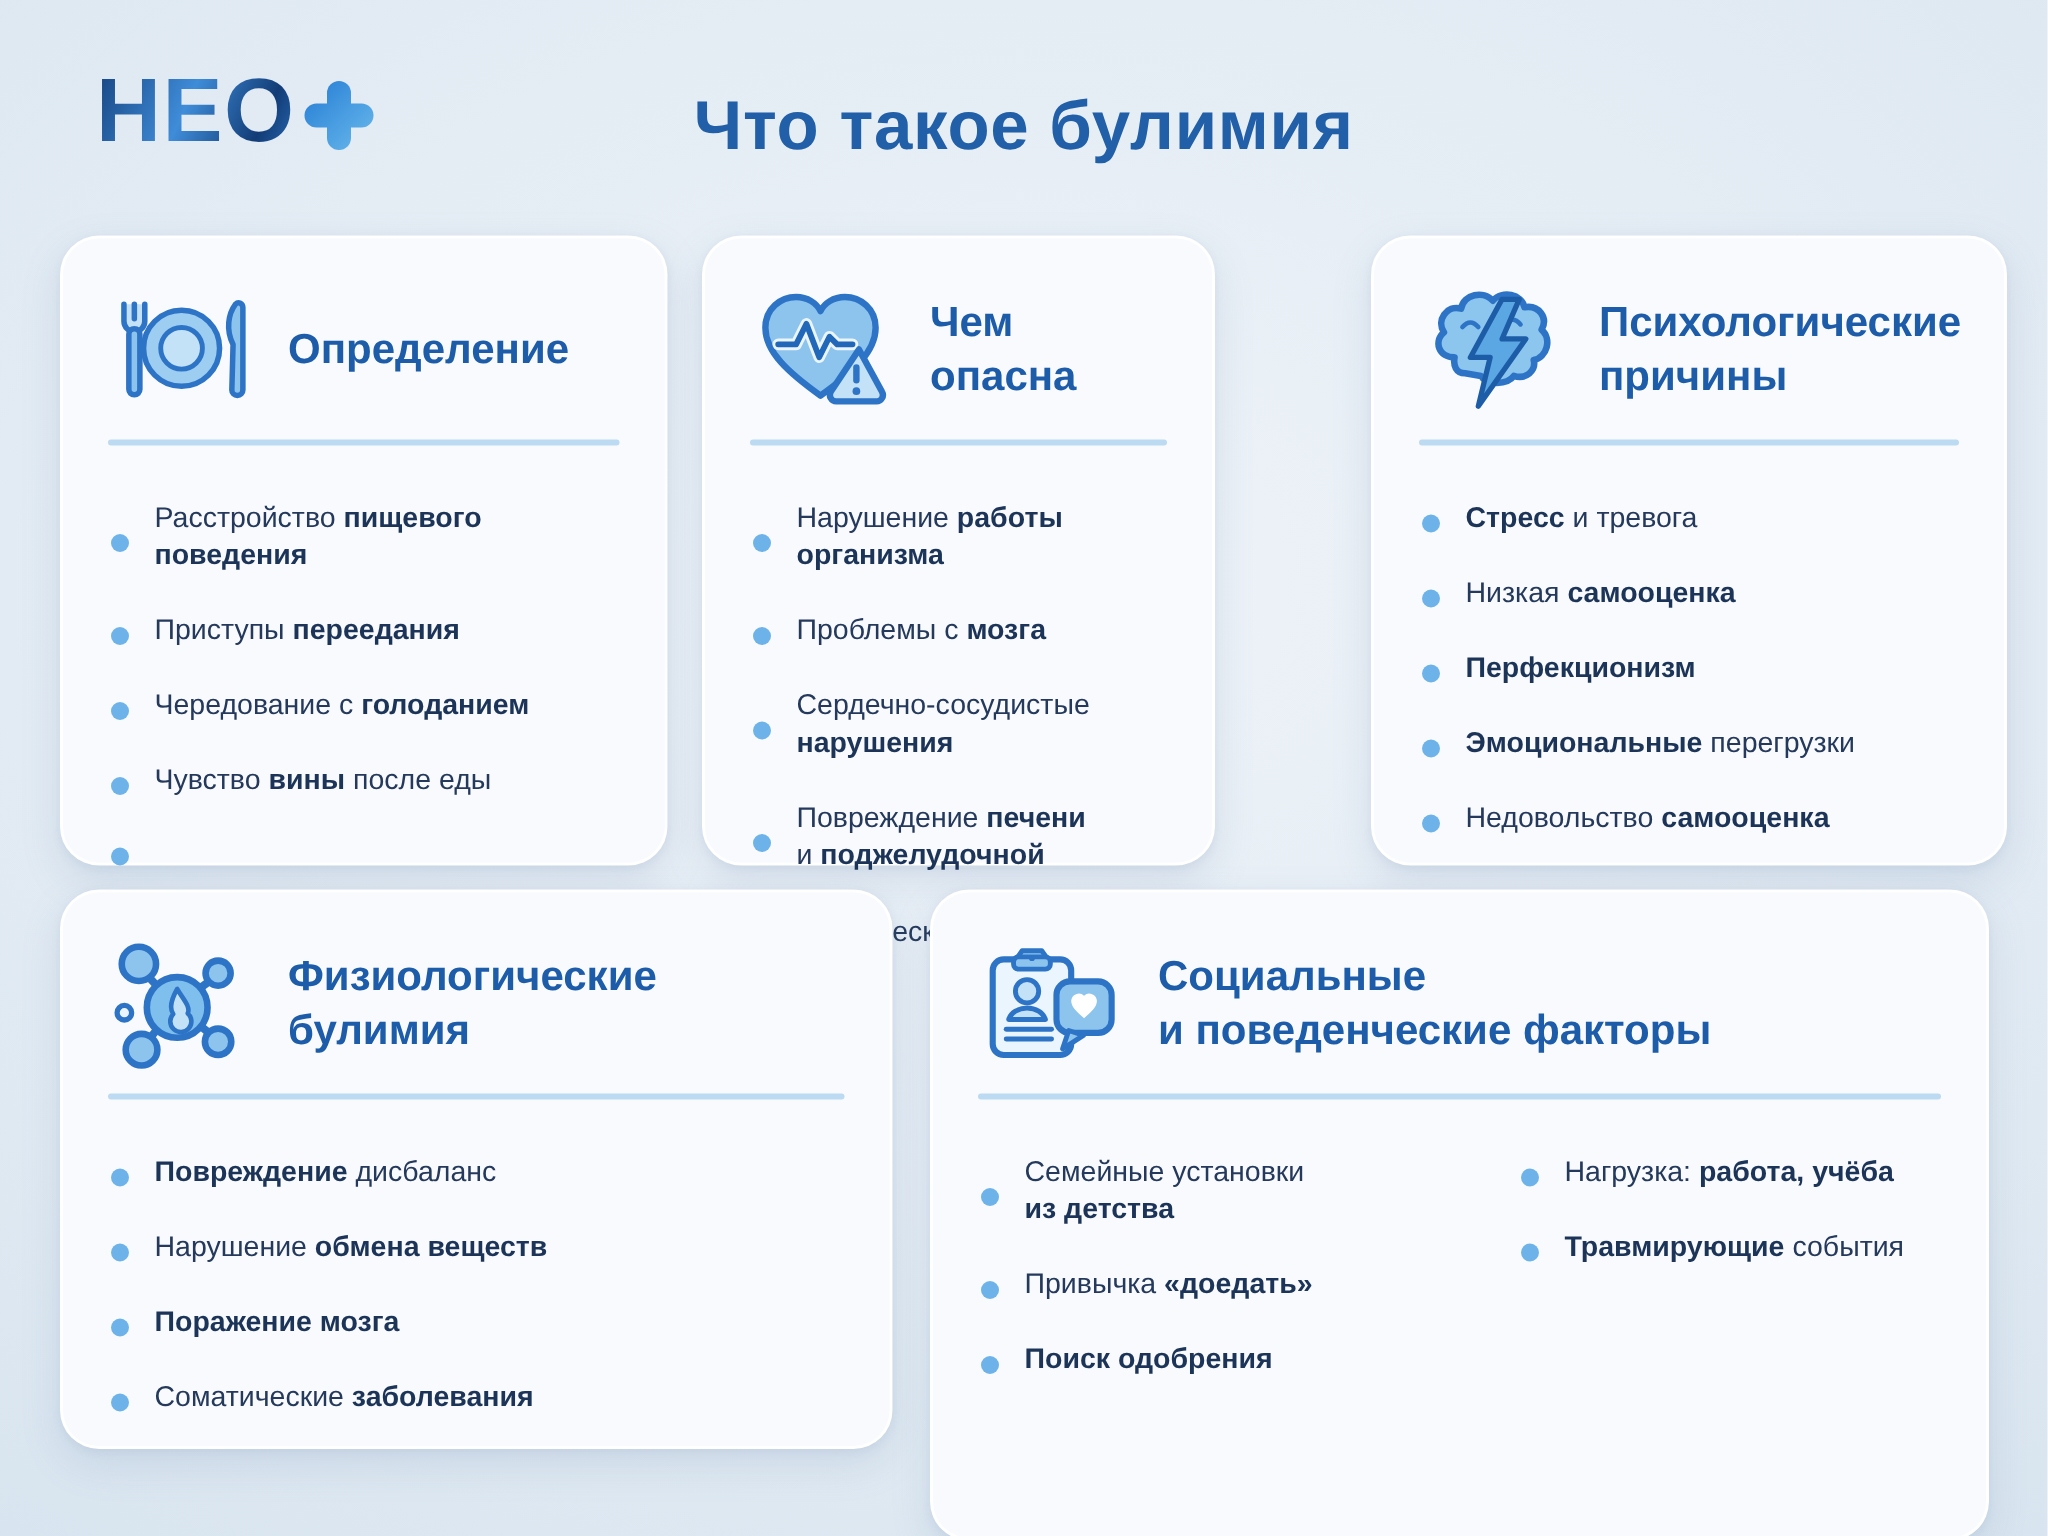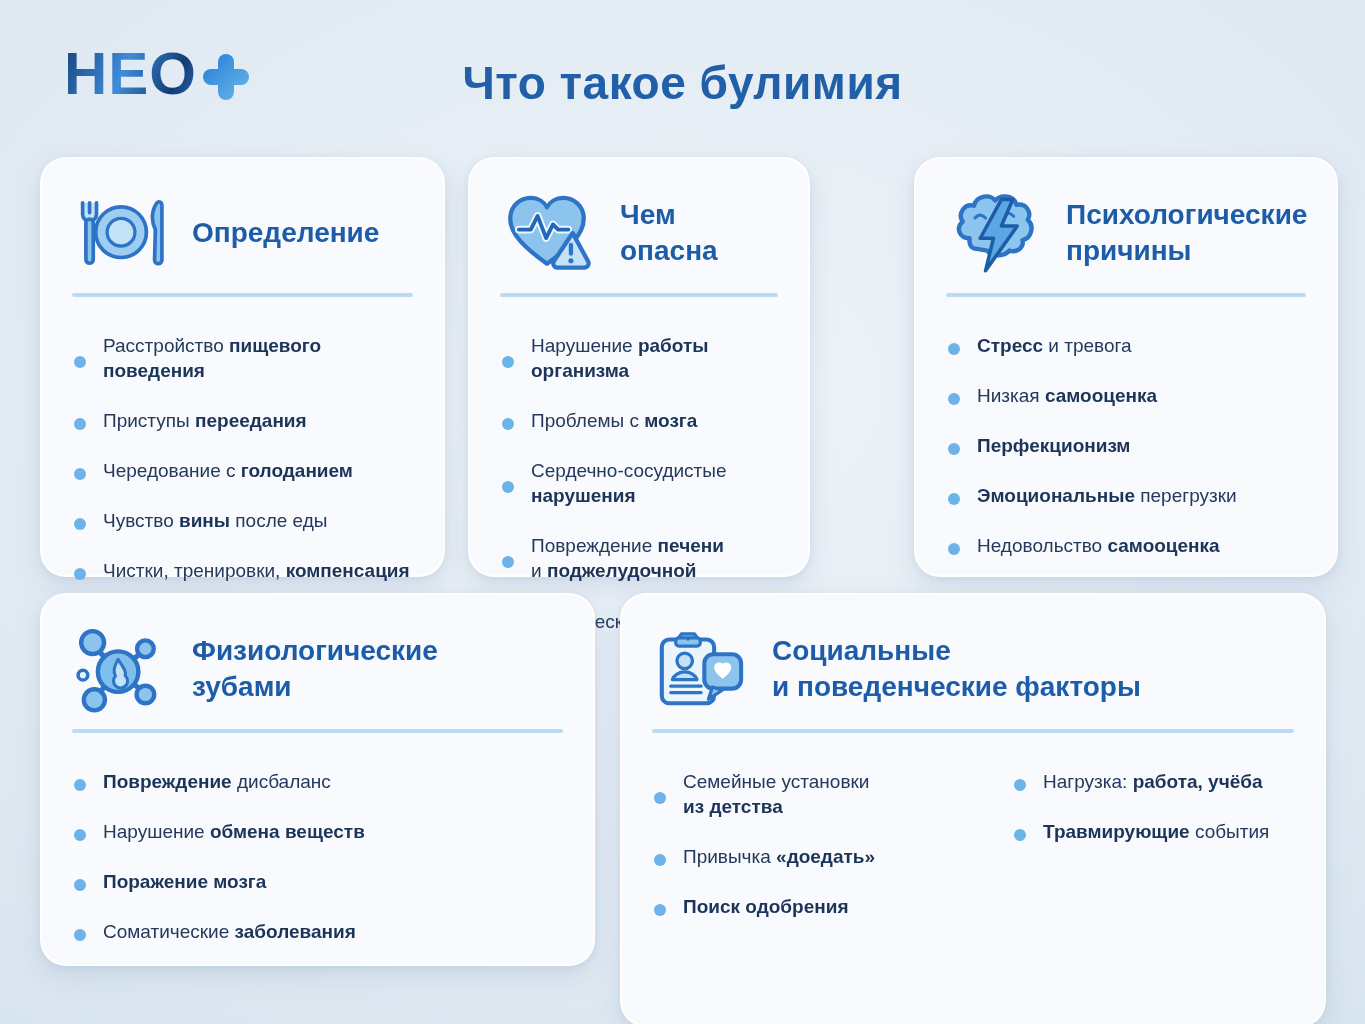--- a/index.html
+++ b/index.html
@@ -104,21 +104,20 @@
       <div class="bullet-item">
         <span class="dot"></span>
         <span class="bullet-text"><span>Чередование с </span><span class="bold">голоданием</span></span>
       </div>
       <div class="bullet-item">
         <span class="dot"></span>
         <span class="bullet-text"><span>Чувство </span><span class="bold">вины</span><span> после еды</span></span>
       </div>
       <div class="bullet-item">
         <span class="dot"></span>
-        <span class="bullet-text"><span>Чистки, тренировки, </span><span class="bold">компенсация</span></span>
       </div>
     </div>
 </div>
 
 <div class="card" id="card-dangers">
   <div class="card-header">
     <div class="icon-box">
       <svg viewBox="0 0 110 100" fill="none" xmlns="http://www.w3.org/2000/svg">
         <path d="M55 86 C30 68 12 52 12 33 C12 18 24 9 36 9 C45 9 52 14 55 20 C58 14 65 9 74 9 C86 9 98 18 98 33 C98 52 80 68 55 86 Z" fill="#8cc4ee" stroke="#2e74c6" stroke-width="5" stroke-linejoin="round"></path>
         <polyline points="22,46 36,46 44,30 54,56 62,40 68,46 80,46" fill="none" stroke="#eaf5fd" stroke-width="9" stroke-linecap="round" stroke-linejoin="round"></polyline>
@@ -213,21 +212,21 @@
         <circle cx="80" cy="27" r="9.5" fill="#8cc4ee" stroke="#2e74c6" stroke-width="5"></circle>
         <circle cx="22" cy="85" r="12" fill="#8cc4ee" stroke="#2e74c6" stroke-width="5"></circle>
         <circle cx="80" cy="79" r="10" fill="#8cc4ee" stroke="#2e74c6" stroke-width="5"></circle>
         <circle cx="9" cy="57" r="5.5" fill="#eaf5fd" stroke="#2e74c6" stroke-width="4"></circle>
         <circle cx="49" cy="53" r="23" fill="#7fbfed" stroke="#2e74c6" stroke-width="5"></circle>
         <path d="M49 39 C45 46 42.5 53 46 58 A8 8 0 1 0 57 57.5 C59.5 52.5 53 46 49 39 Z" fill="#c3e2f7" stroke="#2e74c6" stroke-width="3.5" stroke-linejoin="round"></path>
       </svg>
     </div>
     <div class="card-title">
       <span>Физиологические</span>
-      <span>зубами</span>
+      <span>булимия</span>
     </div>
   </div>
   <div class="divider"></div>
   <div class="bullets">
       <div class="bullet-item">
         <span class="dot"></span>
         <span class="bullet-text"><span class="bold">Повреждение</span><span> дисбаланс</span></span>
       </div>
       <div class="bullet-item">
         <span class="dot"></span>

